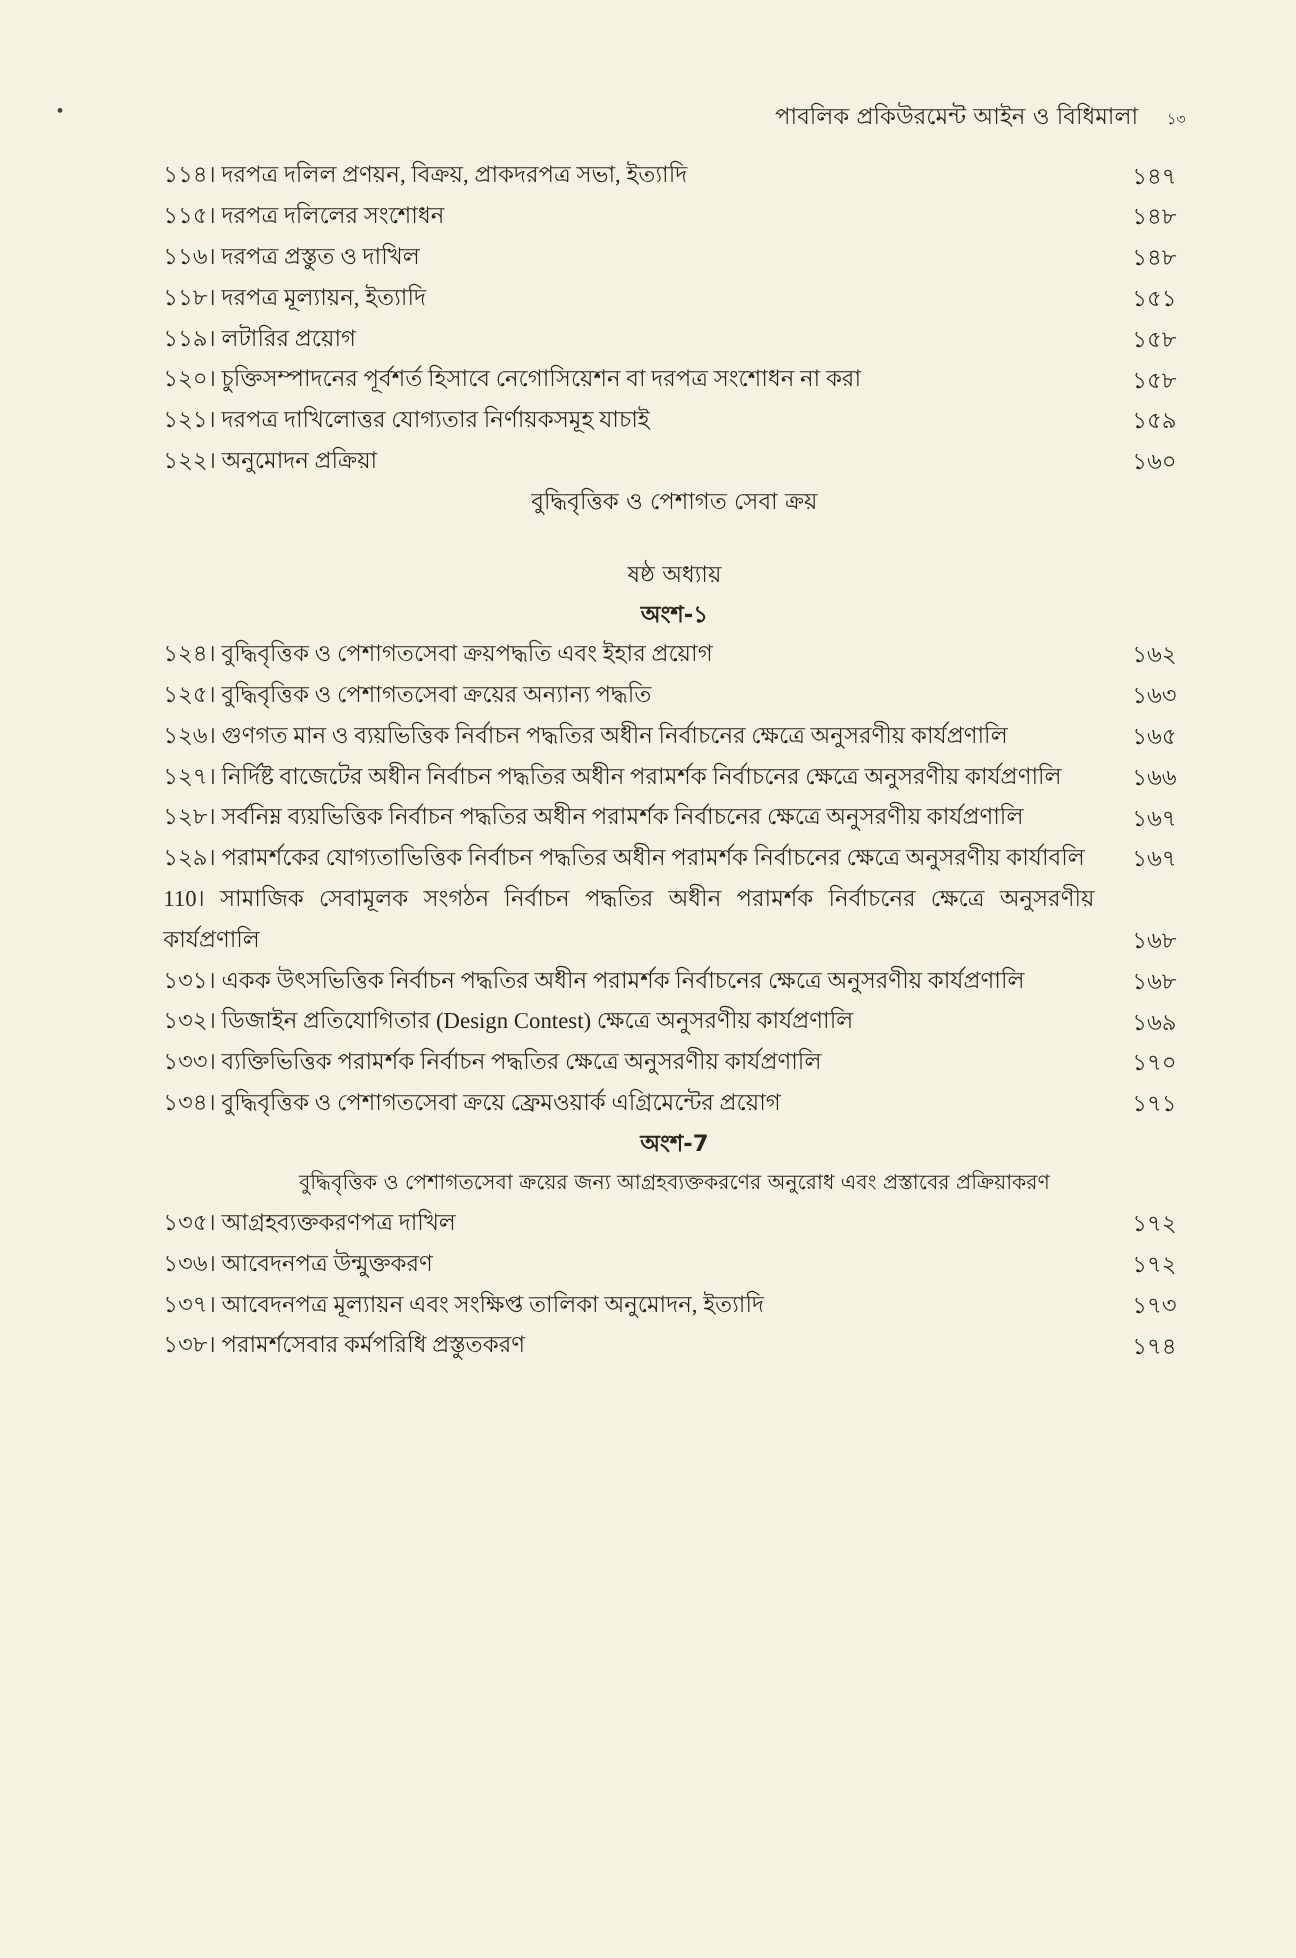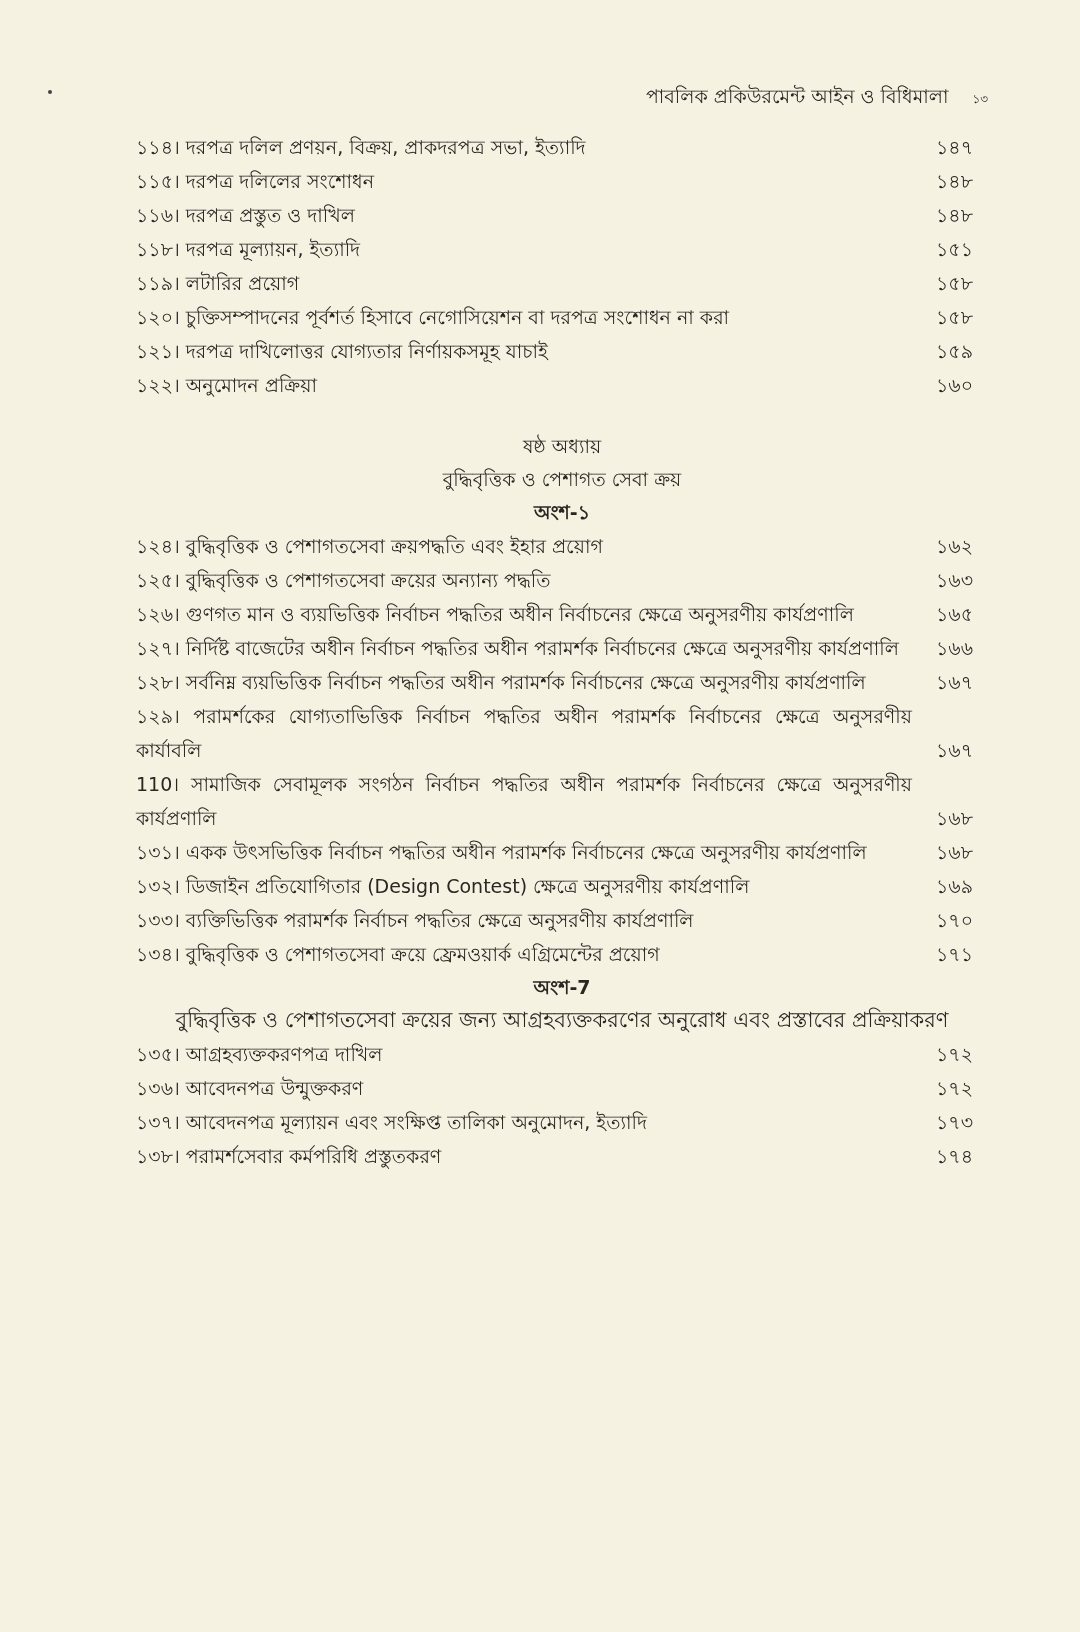--- a/index.html
+++ b/index.html
@@ -17,27 +17,27 @@
   .running-head {
     position: absolute; top: 82px; right: 108px;
     font-size: 19px; display: flex; gap: 24px; align-items: baseline;
   }
   .running-head .folio { font-size: 12px; }
   .toc { position: absolute; left: 120px; top: 130px; width: 852px; }
   .entry {
     display: flex; justify-content: space-between; align-items: flex-end;
     font-size: 19px; line-height: 34px;
   }
-  .entry .text { flex: 1; padding-right: 24px; }
+  .entry .text { flex: 1; padding-right: 24px; font-family: Liberation Serif, serif; }
   .entry.multi .text { text-align: justify; text-align-last: left; line-height: 34px; }
-  .entry .pg { width: 52px; text-align: left; white-space: nowrap; }
+  .entry .pg { width: 52px; text-align: center; white-space: nowrap; }
   .heading { text-align: center; font-size: 19px; line-height: 33px; }
   .heading.chapter { margin-top: 28px; }
   .heading.part { font-size: 19px; font-weight: bold; }
-  .heading.wide { font-size: 21px; }
+  .heading.wide { font-size: 17px; }
 </style>
 </head>
 <body>
 
 <div class="page">
   <div class="speck"></div>
 
   <div class="running-head">
     <span>পাবলিক প্রকিউরমেন্ট আইন ও বিধিমালা</span>
     <span class="folio">১৩</span>
@@ -72,22 +72,22 @@
         <div class="entry">
           <span class="text">১২১। দরপত্র দাখিলোত্তর যোগ্যতার নির্ণায়কসমূহ যাচাই</span>
           <span class="pg">১৫৯</span>
         </div>
         <div class="entry">
           <span class="text">১২২। অনুমোদন প্রক্রিয়া</span>
           <span class="pg">১৬০</span>
         </div>
       </div>
 
+    <div class="heading">বুদ্ধিবৃত্তিক ও পেশাগত সেবা ক্রয়</div>
     <div class="heading chapter">ষষ্ঠ অধ্যায়</div>
-    <div class="heading">বুদ্ধিবৃত্তিক ও পেশাগত সেবা ক্রয়</div>
     <div class="heading part">অংশ-১</div>
     <div id="part1">
         <div class="entry">
           <span class="text">১২৪। বুদ্ধিবৃত্তিক ও পেশাগতসেবা ক্রয়পদ্ধতি এবং ইহার প্রয়োগ</span>
           <span class="pg">১৬২</span>
         </div>
         <div class="entry">
           <span class="text">১২৫। বুদ্ধিবৃত্তিক ও পেশাগতসেবা ক্রয়ের অন্যান্য পদ্ধতি</span>
           <span class="pg">১৬৩</span>
         </div>

